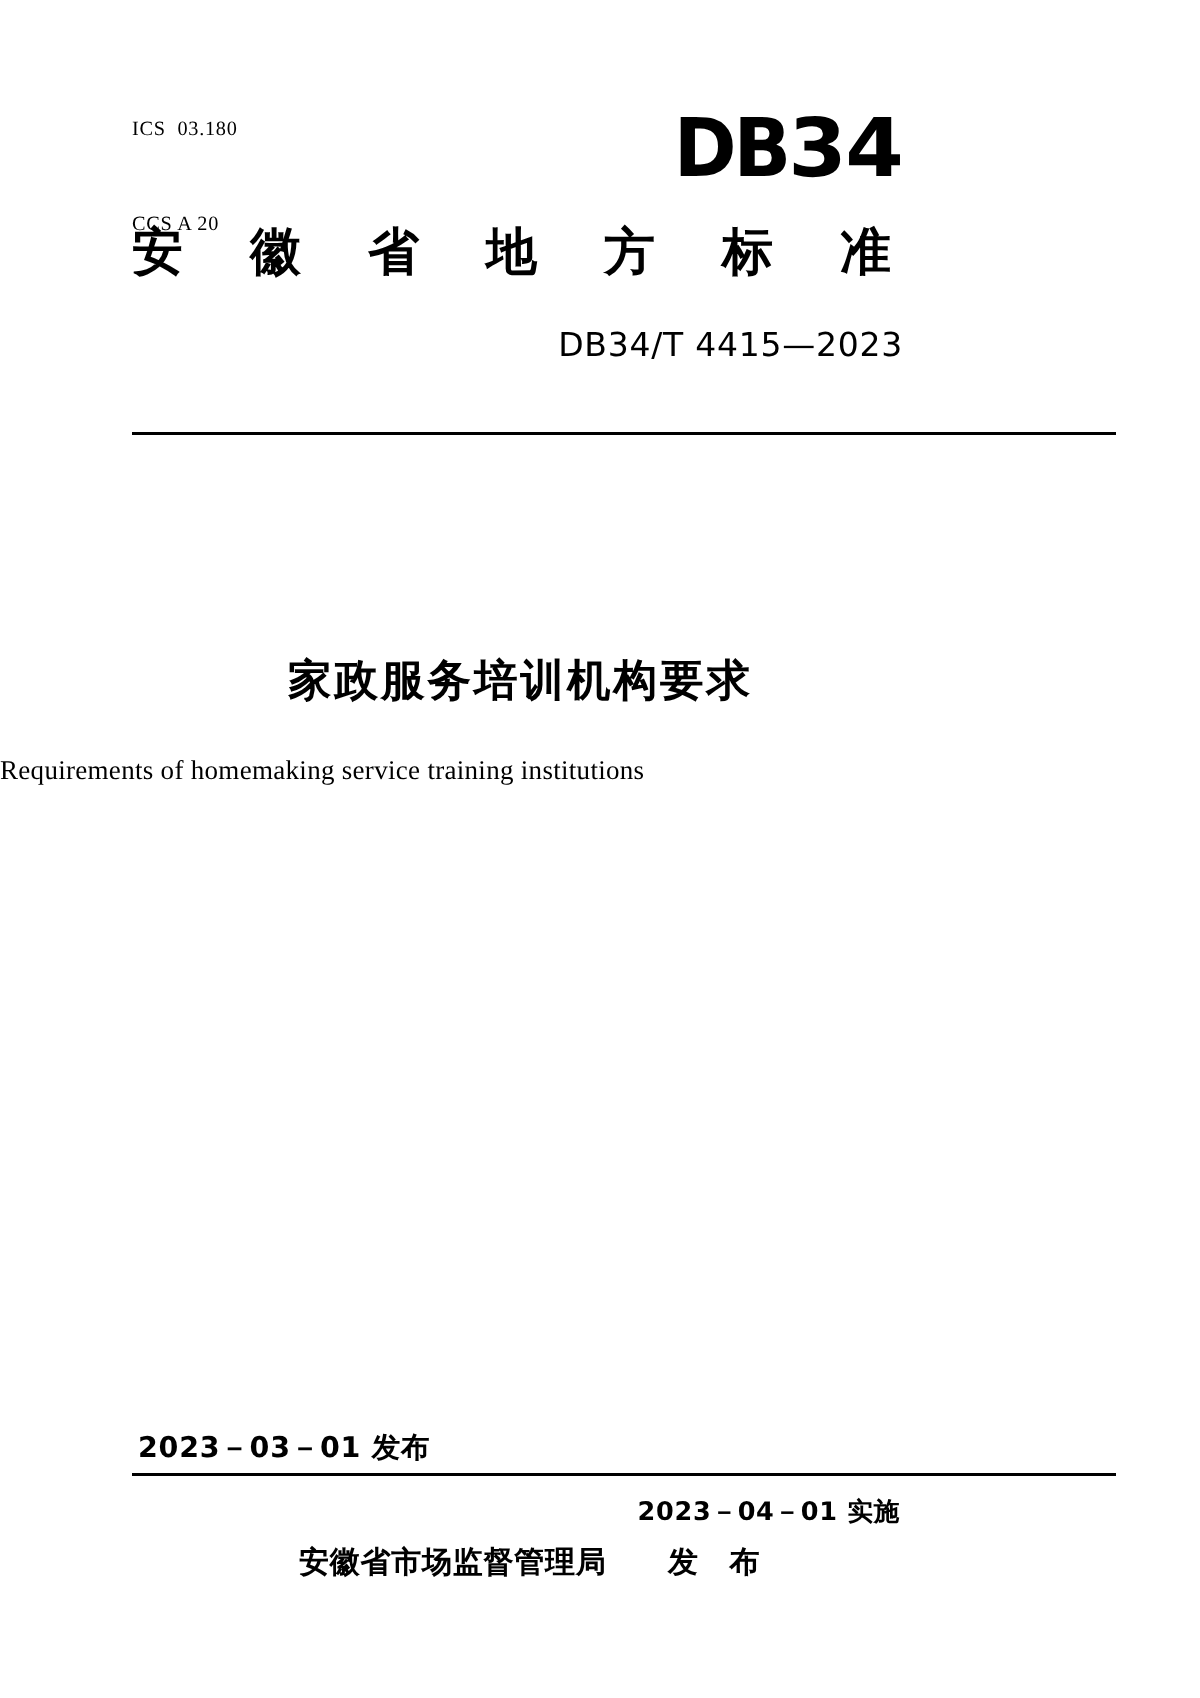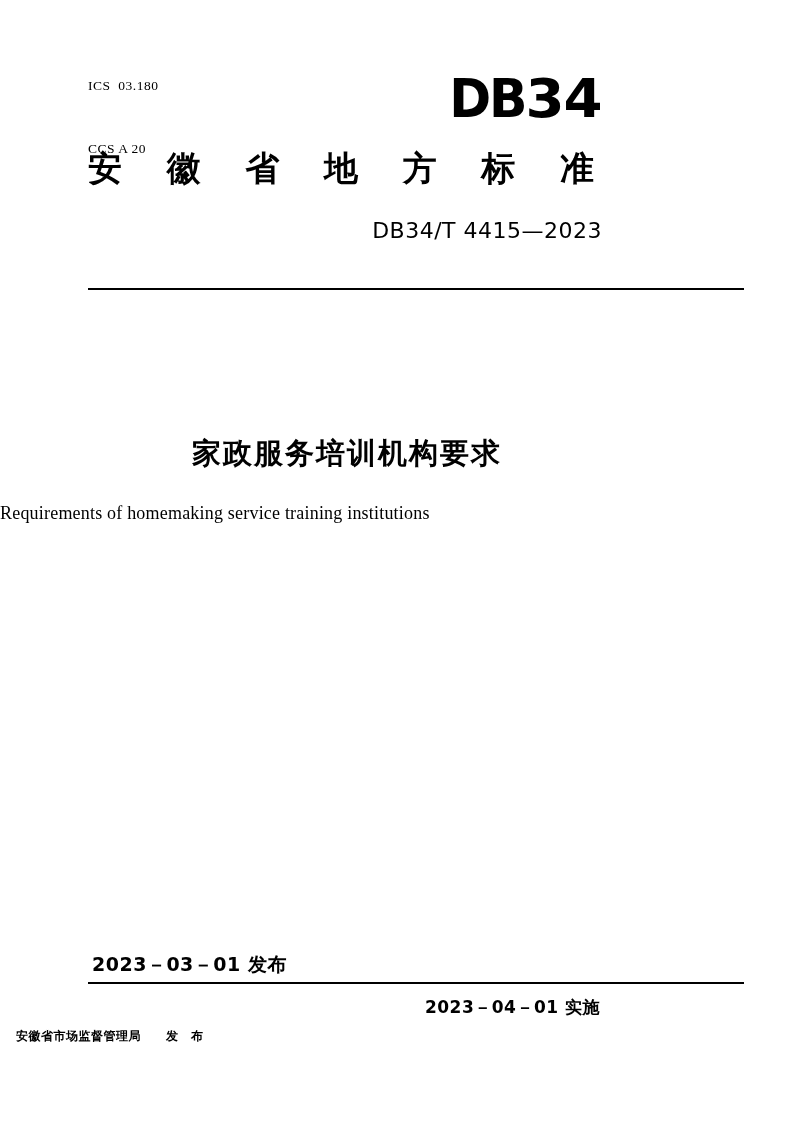--- a/index.html
+++ b/index.html
@@ -138,23 +138,24 @@
     font-size: 17px;
     letter-spacing: 0.5px;
     white-space: pre;
     margin-top: 48px;
   }
   .issuer {
     position: absolute;
     left: 0;
     right: 0;
     top: 1028px;
+    text-align: center;
     font-family: "DejaVu Sans", "Liberation Sans", sans-serif;
     font-weight: 700;
-    font-size: 12px;
+    font-size: 20px;
     letter-spacing: 0.5px;
     white-space: pre;
     padding-left: 16px;
   }
 </style>
 </head>
 <body>
 
 <div class="page">
 

